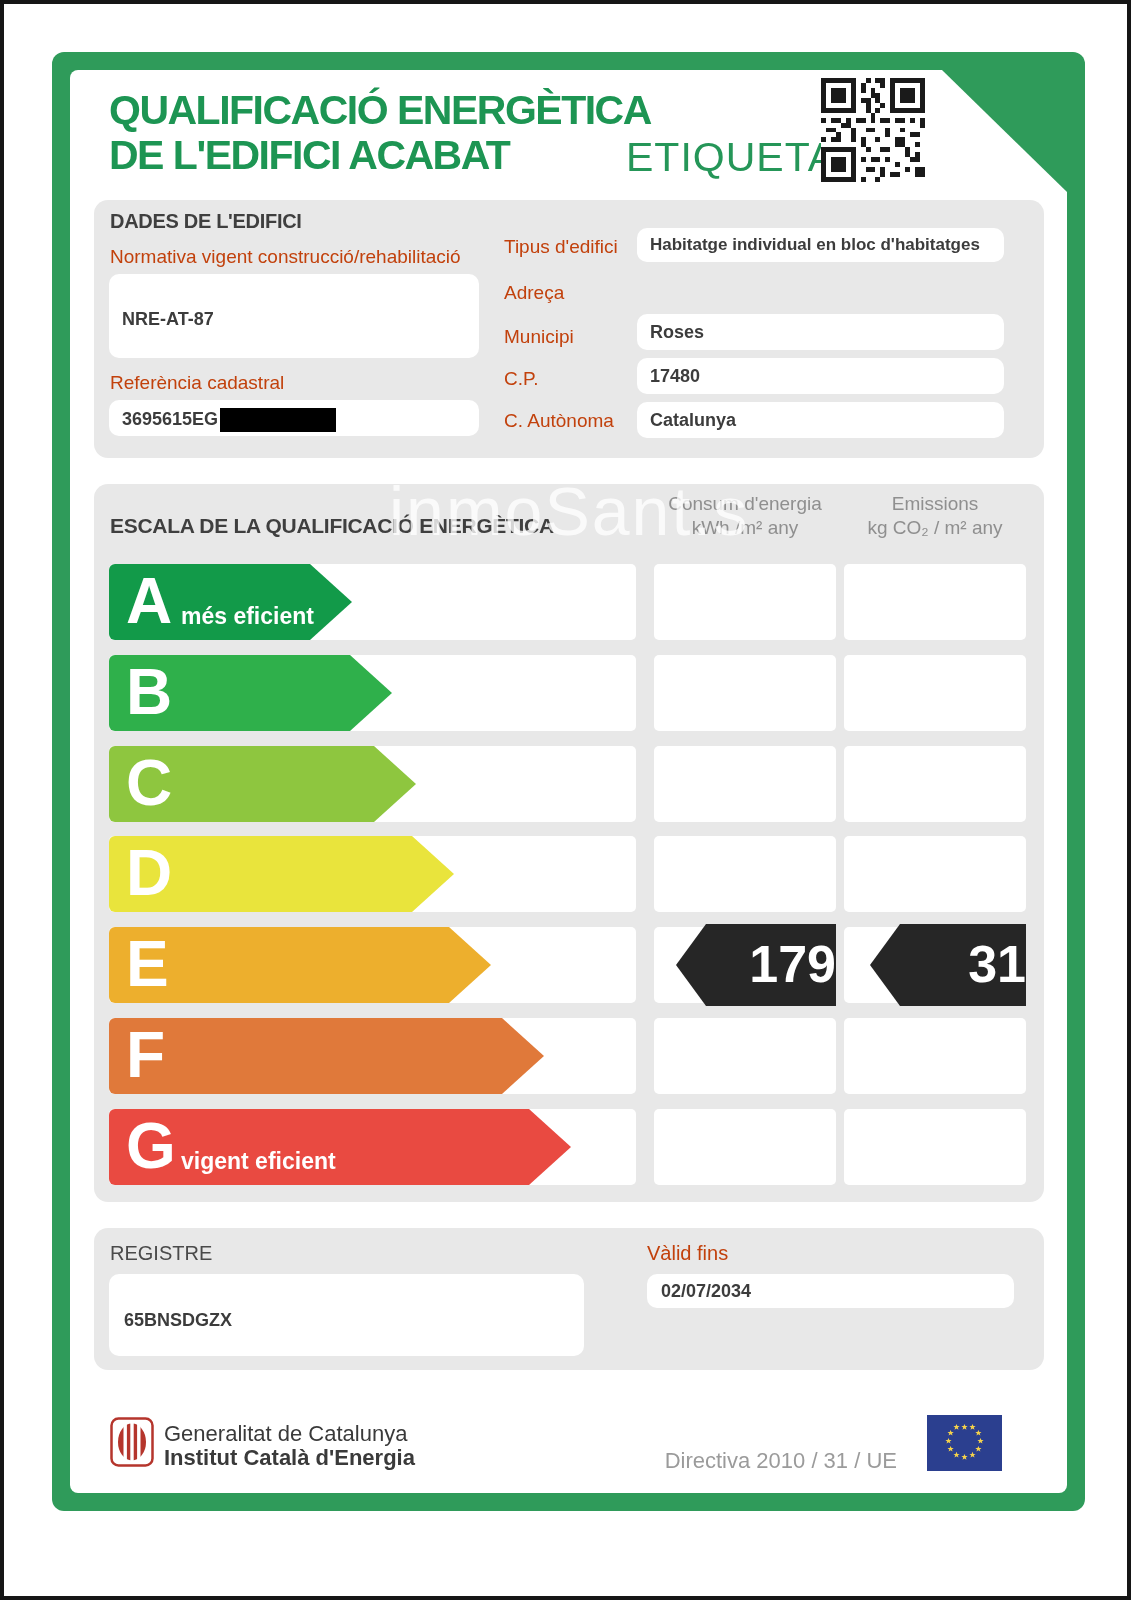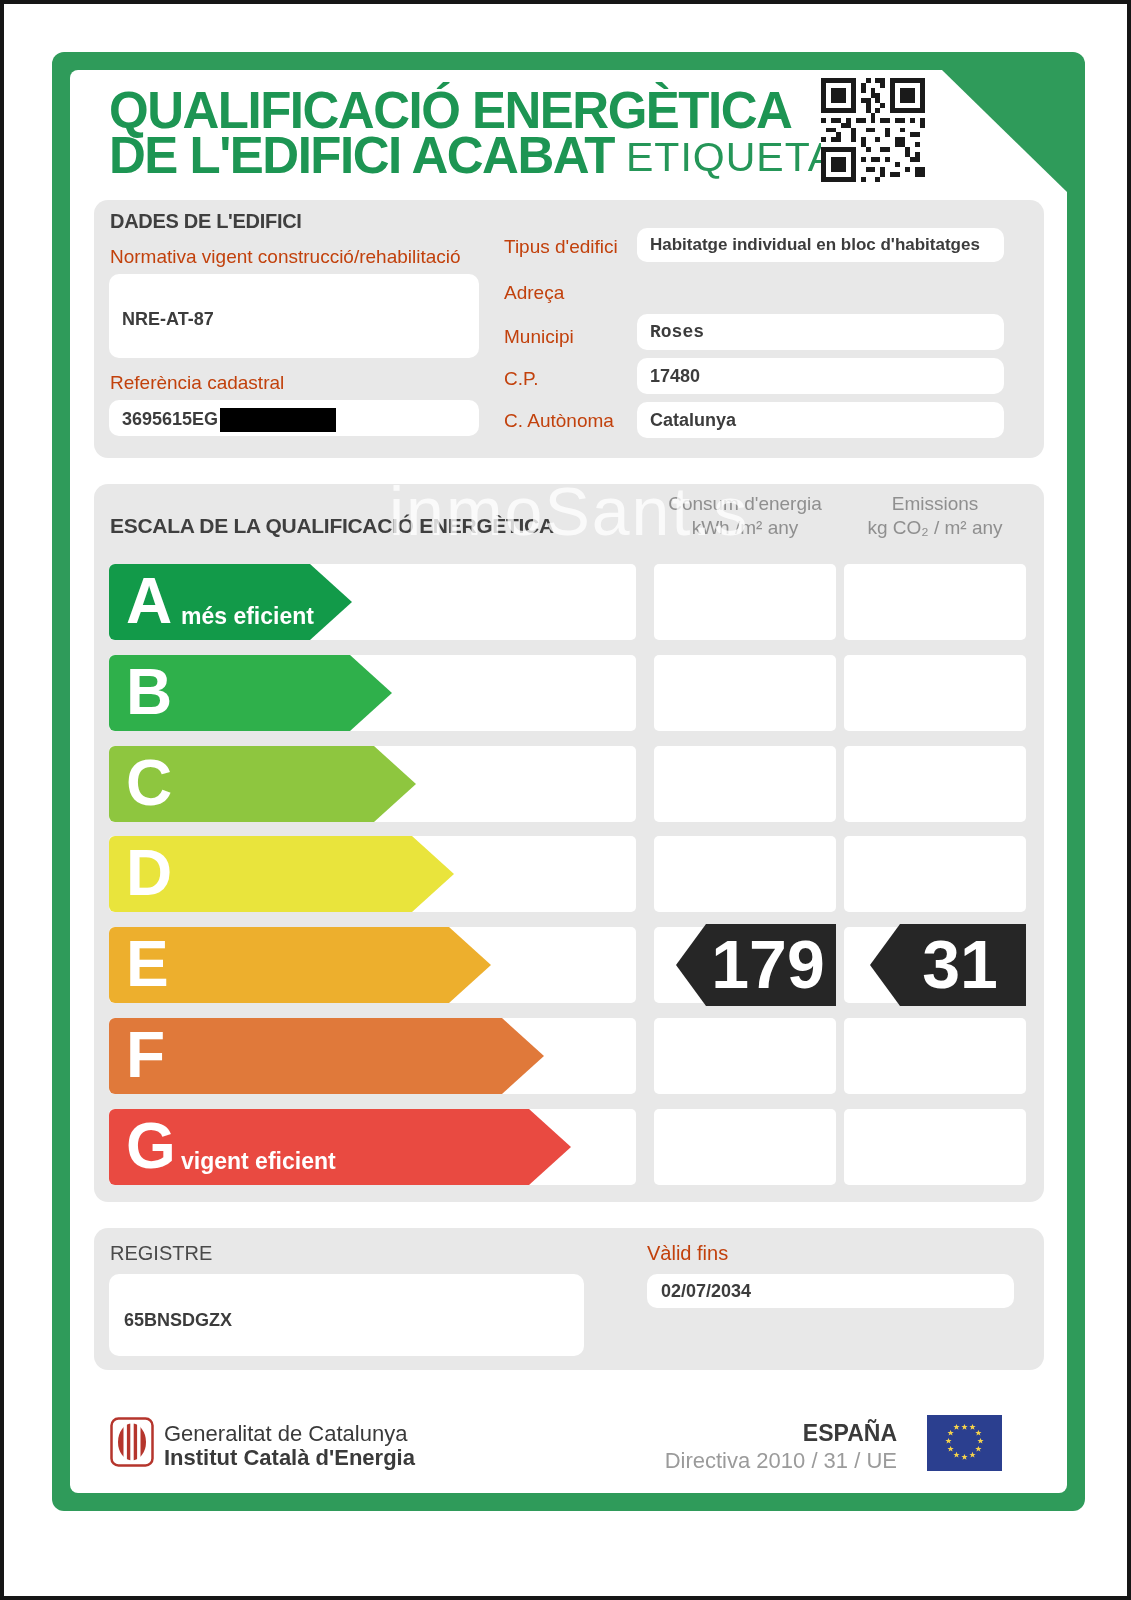--- a/index.html
+++ b/index.html
@@ -3,21 +3,21 @@
 <meta charset="utf-8">
 <style>
   html,body{margin:0;padding:0;background:#fff;}
   body{font-family:"Liberation Sans", sans-serif;}
   .page{position:relative;width:1131px;height:1600px;background:#fff;border:4px solid #161616;box-sizing:border-box;overflow:hidden;}
   .frame{position:absolute;left:48px;top:48px;width:1033px;height:1459px;background:#2f9b5a;border-radius:12px;}
   .card{position:absolute;left:66px;top:66px;width:997px;height:1423px;background:#fff;border-radius:8px;}
   .corner-fold{position:absolute;left:938px;top:66px;width:125px;height:122px;background:#2f9b5a;clip-path:polygon(0 0,100% 0,100% 100%);}
 
   
-  .main-title{position:absolute;left:105px;top:84px;font-size:51px;font-weight:800;color:#1d9553;letter-spacing:-1.5px;line-height:45px;}
+  .main-title{position:absolute;left:105px;top:84px;font-size:41px;font-weight:800;color:#1d9553;letter-spacing:-1.5px;line-height:45px;}
   .etiqueta{position:absolute;left:622px;top:130px;font-size:41px;font-weight:300;color:#259658;letter-spacing:1px;}
   .qr{position:absolute;left:817px;top:74px;width:104px;height:104px;}
 
   
   .panel{position:absolute;left:90px;width:950px;background:#e8e8e8;border-radius:14px;}
   .p-dades{top:196px;height:258px;}
   .p-scale{top:480px;height:718px;}
   .p-reg{top:1224px;height:142px;}
 
   .sec-title{position:absolute;font-size:20px;font-weight:700;color:#3f3f3f;letter-spacing:-0.3px;}
@@ -33,21 +33,21 @@
   .scale-row{position:absolute;left:15px;width:920px;height:76px;}
   .track{position:absolute;left:0;top:0;width:527px;height:76px;background:#fff;border-radius:5px;}
   .cell{position:absolute;top:0;width:182px;height:76px;background:#fff;border-radius:5px;}
   .c1{left:545px;} .c2{left:735px;}
   .r0{top:80px;} .r1{top:171px;} .r2{top:262px;} .r3{top:352px;} .r4{top:443px;} .r5{top:534px;} .r6{top:625px;}
   .arrow{position:absolute;left:0;top:0;height:76px;border-radius:6px 0 0 6px;
          clip-path:polygon(0 0,calc(100% - 42px) 0,100% 50%,calc(100% - 42px) 100%,0 100%);}
   .w0{width:243px;} .w1{width:283px;} .w2{width:307px;} .w3{width:345px;} .w4{width:382px;} .w5{width:435px;} .w6{width:462px;}
   .letter{position:absolute;left:17px;top:-2px;font-size:64px;font-weight:700;color:#fff;line-height:78px;}
   .eff-label{position:absolute;left:72px;bottom:10px;font-size:23px;font-weight:700;color:#fff;}
-  .badge{position:absolute;top:-3px;height:82px;color:#fff;font-size:68px;font-weight:700;text-align:center;line-height:80px;
+  .badge{position:absolute;top:-3px;height:82px;color:#fff;font-size:52px;font-weight:700;text-align:right;line-height:80px;
          clip-path:polygon(30px 0,100% 0,100% 100%,30px 100%,0 50%);padding-left:0;}
   .b1{left:567px;width:160px;} .b2{left:761px;width:156px;}
   .badge span{padding-left:24px;}
 
   
   .reg-box{left:15px;top:46px;width:475px;height:82px;}
   .reg-val{position:absolute;left:15px;top:36px;}
   .valid-box{left:553px;top:46px;width:367px;height:34px;}
   .valid-val{position:absolute;left:14px;top:7px;}
 
@@ -114,21 +114,21 @@
 
     <div class="g-label" style="left:410px;top:36px;">Tipus d'edifici</div>
     <div class="g-label" style="left:410px;top:82px;">Adreça</div>
     <div class="g-label" style="left:410px;top:126px;">Municipi</div>
     <div class="g-label" style="left:410px;top:168px;">C.P.</div>
     <div class="g-label" style="left:410px;top:210px;">C. Autònoma</div>
 
     <div class="wbox" style="left:543px;top:28px;width:367px;height:34px;">
       <span class="val" style="position:absolute;left:13px;top:7px;font-size:17px;white-space:nowrap;">Habitatge individual en bloc d'habitatges</span>
     </div>
-    <div class="wbox" style="left:543px;top:114px;width:367px;height:36px;font-family:Liberation Mono, monospace;">
+    <div class="wbox" style="left:543px;top:114px;width:367px;height:36px;">
       <span class="val" style="position:absolute;left:13px;top:8px;">Roses</span>
     </div>
     <div class="wbox" style="left:543px;top:158px;width:367px;height:36px;">
       <span class="val" style="position:absolute;left:13px;top:8px;">17480</span>
     </div>
     <div class="wbox" style="left:543px;top:202px;width:367px;height:36px;">
       <span class="val" style="position:absolute;left:13px;top:8px;">Catalunya</span>
     </div>
   </div>
 
@@ -235,21 +235,20 @@
     <g fill="#fff">
       <rect x="13.5" y="7" width="3.4" height="36"></rect>
       <rect x="20.3" y="5" width="3.4" height="40"></rect>
       <rect x="27.1" y="7" width="3.4" height="36"></rect>
     </g>
   </svg>
   <div class="gencat-text">
     <div>Generalitat de Catalunya</div>
     <div class="b">Institut Català d'Energia</div>
   </div>
-  <div class="espana">ESPAÑA</div>
   <div class="directiva">Directiva 2010 / 31 / UE</div>
   <svg class="eu-flag" viewBox="0 0 75 56">
     <rect width="75" height="56" fill="#2b3f8f"></rect>
     <g fill="#f5d24b">
       <path id="st" transform="translate(37.5,12)" d="M0,-3 L0.9,-0.9 3.1,-0.9 1.3,0.5 2,2.7 0,1.4 -2,2.7 -1.3,0.5 -3.1,-0.9 -0.9,-0.9 Z"></path>
       <use href="#st" transform="translate(8,0)"></use>
       <use href="#st" transform="translate(13.9,5.9)"></use>
       <use href="#st" transform="translate(16,13.9)"></use>
       <use href="#st" transform="translate(13.9,21.9)"></use>
       <use href="#st" transform="translate(8,27.8)"></use>

